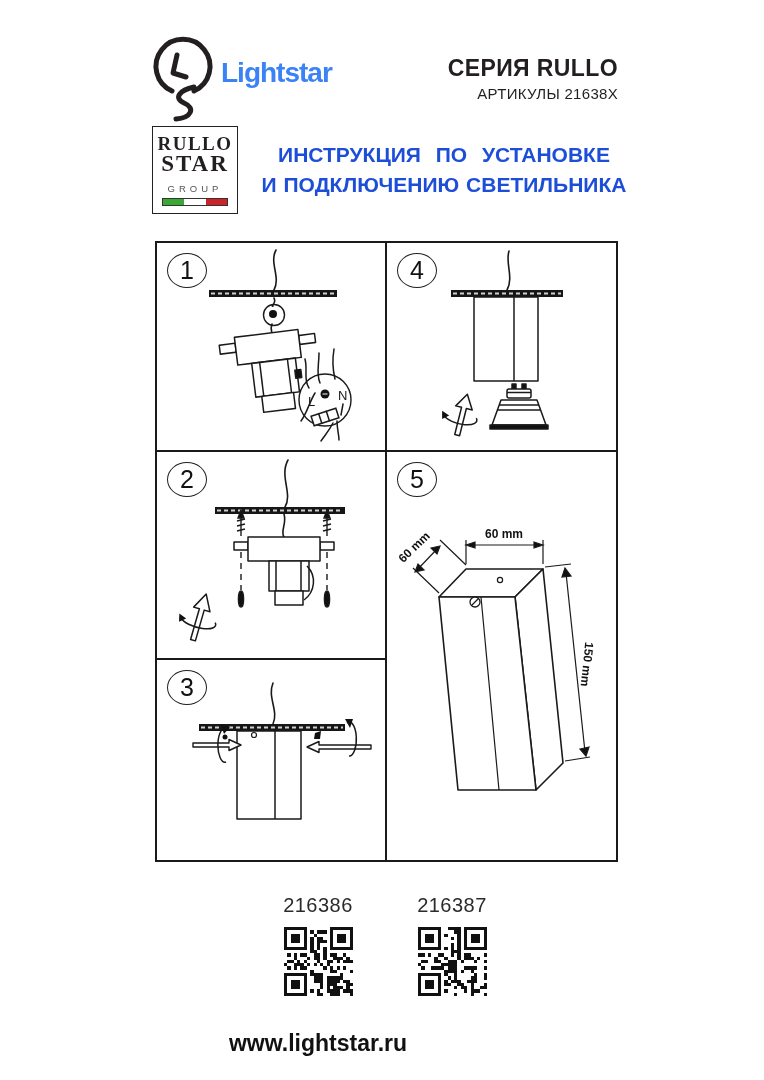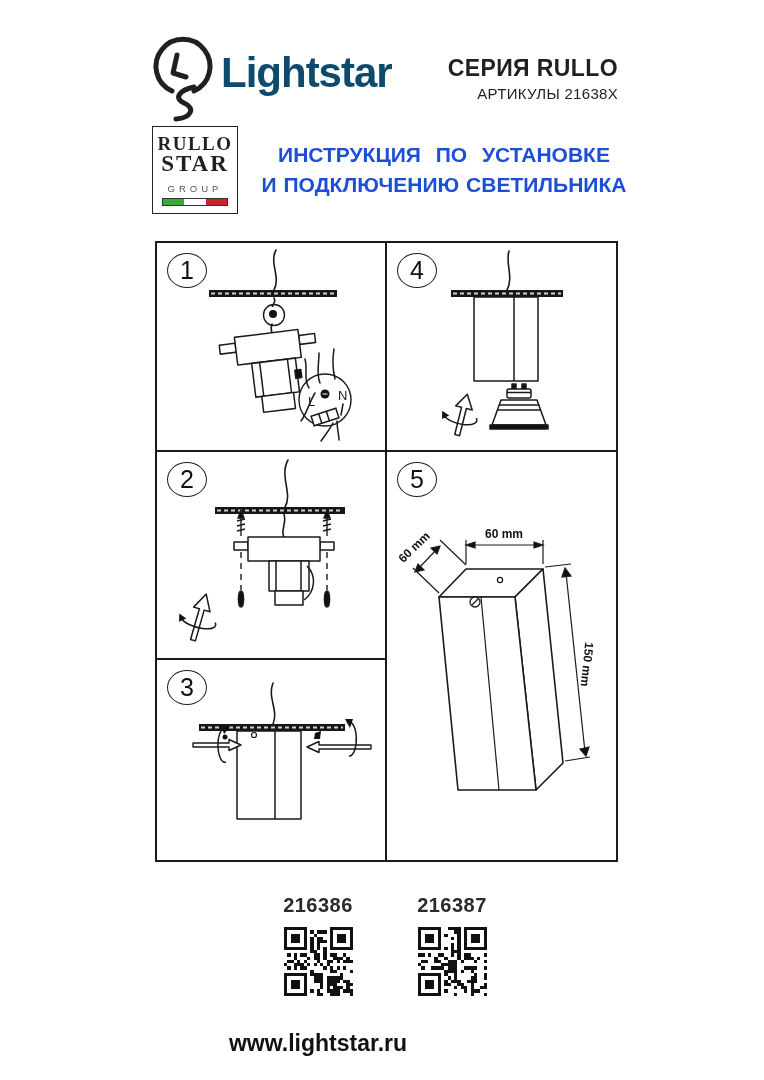--- a/index.html
+++ b/index.html
@@ -1,22 +1,22 @@
 <!DOCTYPE html>
 <html><head>
 <meta charset="utf-8">
 <style>
   html,body{margin:0;padding:0;background:#e8e8e8;}
   .page{position:relative;width:764px;height:1080px;background:#ffffff;margin:0 auto;
         font-family:"Liberation Sans", sans-serif;color:#231f20;overflow:hidden;}
 
   
   .logo-svg{position:absolute;left:150px;top:30px;}
-  .wordmark{position:absolute;left:221px;top:50px;font-size:42px;line-height:46px;
-            font-weight:700;letter-spacing:-1px;color:#0c4a6e;text-align:right;}
+  .wordmark{position:absolute;left:221px;top:50px;font-size:28px;line-height:46px;
+            font-weight:700;letter-spacing:-1px;color:#3b82f6;text-align:right;}
   .series-block{position:absolute;right:146px;top:55px;text-align:right;}
   .series{font-size:23px;line-height:27px;font-weight:700;letter-spacing:.4px;}
   .articles{font-size:15px;line-height:23px;font-weight:400;letter-spacing:.3px;}
 
   
   .group-box{position:absolute;left:152px;top:126px;width:86px;height:88px;
              border:1.6px solid #222;box-sizing:border-box;text-align:center;
              font-family:"Liberation Serif", serif;padding-top:7px;}
   .g1{font-size:19px;line-height:19px;font-weight:700;letter-spacing:1.5px;}
   .g2{font-size:23px;line-height:22px;font-weight:700;letter-spacing:2px;}
@@ -42,21 +42,21 @@
   .p5{left:230px;top:209px;width:229px;height:408px;}
   .badge{position:absolute;left:10px;top:10px;width:38px;height:33px;border:1.6px solid #222;
          border-radius:50%;display:flex;align-items:center;justify-content:center;
          font-size:25px;font-weight:400;color:#111;background:#fff;z-index:2;}
   .draw{position:absolute;left:0;top:0;width:100%;height:100%;}
 
   
   .qr-block{position:absolute;width:94px;text-align:center;}
   .qr-a{left:271px;top:894px;}
   .qr-b{left:405px;top:894px;}
-  .qr-label{font-size:20px;font-weight:700;color:#2b2b2b;letter-spacing:.5px;}
+  .qr-label{font-size:20px;font-weight:400;color:#2b2b2b;letter-spacing:.5px;}
   .qr-svg{margin-top:10px;width:69px;height:69px;shape-rendering:crispEdges;}
 
   .footer{position:absolute;left:0;top:1030px;width:636px;text-align:center;
           font-size:23px;font-weight:700;color:#111;}
 </style>
 </head>
 <body>
 
 <div class="page">
 

